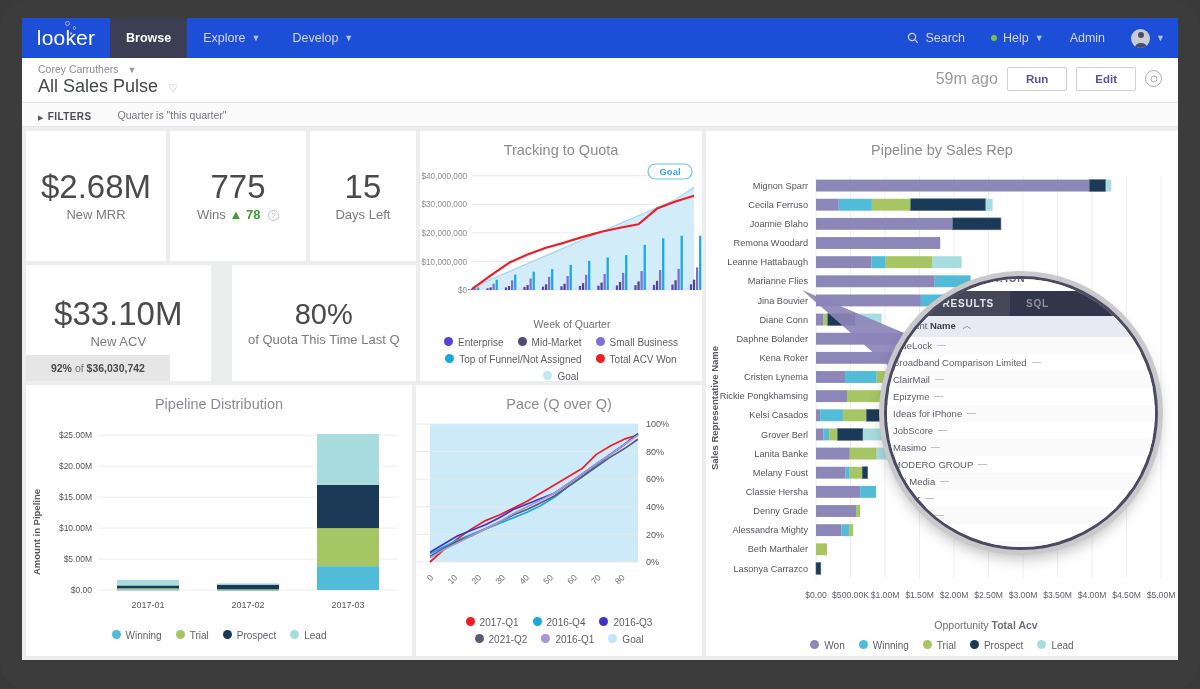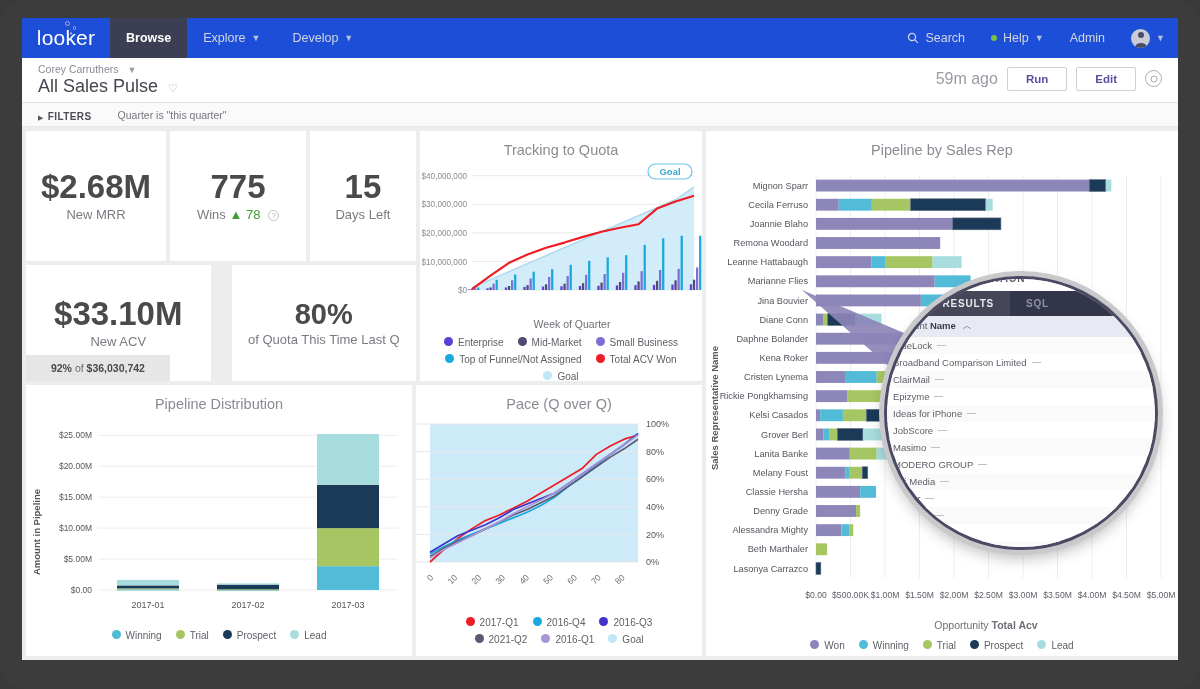--- a/index.html
+++ b/index.html
@@ -67,24 +67,24 @@
   .dash { background: #eceded; padding: 4px; height: 533px; display: flex; gap: 4px; }
   .col-left { width: 676px; display: flex; flex-direction: column; gap: 4px; }
   .row-top { height: 250px; display: flex; gap: 4px; }
   .row-bot { flex: 1; display: flex; gap: 4px; }
   .tile { background: #fff; position: relative; }
 
   .kpi-group { width: 390px; display: flex; flex-direction: column; gap: 4px; }
   .kpi-row1 { height: 130px; display: flex; gap: 4px; }
   .kpi-row2 { flex: 1; display: flex; gap: 21px; }
   .kpi { display: flex; flex-direction: column; align-items: center; justify-content: center; }
-  .kpi-big { font-size: 33px; color: #4a4a4a; font-weight: 700; line-height: 1.05; }
+  .kpi-big { font-size: 33px; color: #4a4a4a; font-weight: 400; line-height: 1.05; }
   .kpi-big.sm { font-size: 29px; }
   .kpi-sub { font-size: 13px; color: #7a7a82; margin-top: 3px; }
-  .kpi-sub .up { color: #3f9c35; font-weight: normal; }
+  .kpi-sub .up { color: #3f9c35; font-weight: bold; }
   .qmark { display:inline-block; width:11px;height:11px;border-radius:50%;border:1px solid #c0c1c8;
            font-size:7.5px;line-height:9px;text-align:center;color:#b0b1b8;vertical-align:1px;margin-left:4px; }
   .kpi-footer { position: absolute; left: 0; bottom: 0; width: 78%; background: #e6e6e6;
                 font-size: 10.5px; color: #6d6e76; text-align: center; padding: 7px 0; }
   .kpi-footer b { color: #4a4a4a; }
 
   .chart-title { text-align: center; font-size: 14.5px; color: #8b8c93; font-weight: 400; padding-top: 11px; }
   .axis-lbl-b { font-size: 10.5px; fill: #6f7077; }
   .legend { display: flex; flex-wrap: wrap; justify-content: center; gap: 6px 14px; padding: 0 8px; }
   .lg { display: flex; align-items: flex-start; gap: 5px; font-size: 10px; color: #5e5f67; }

